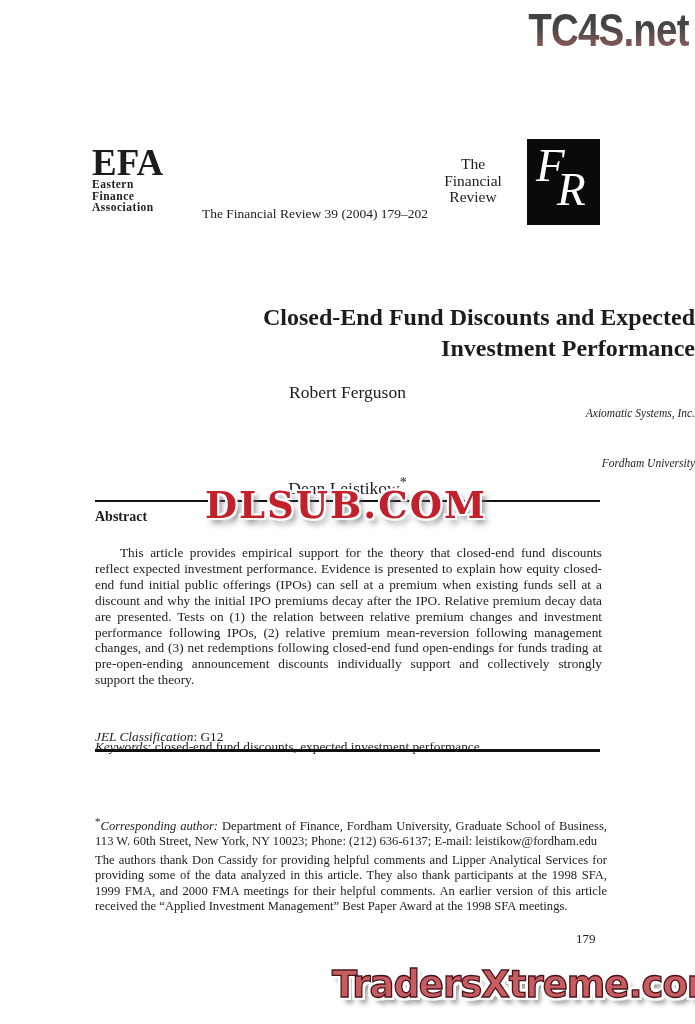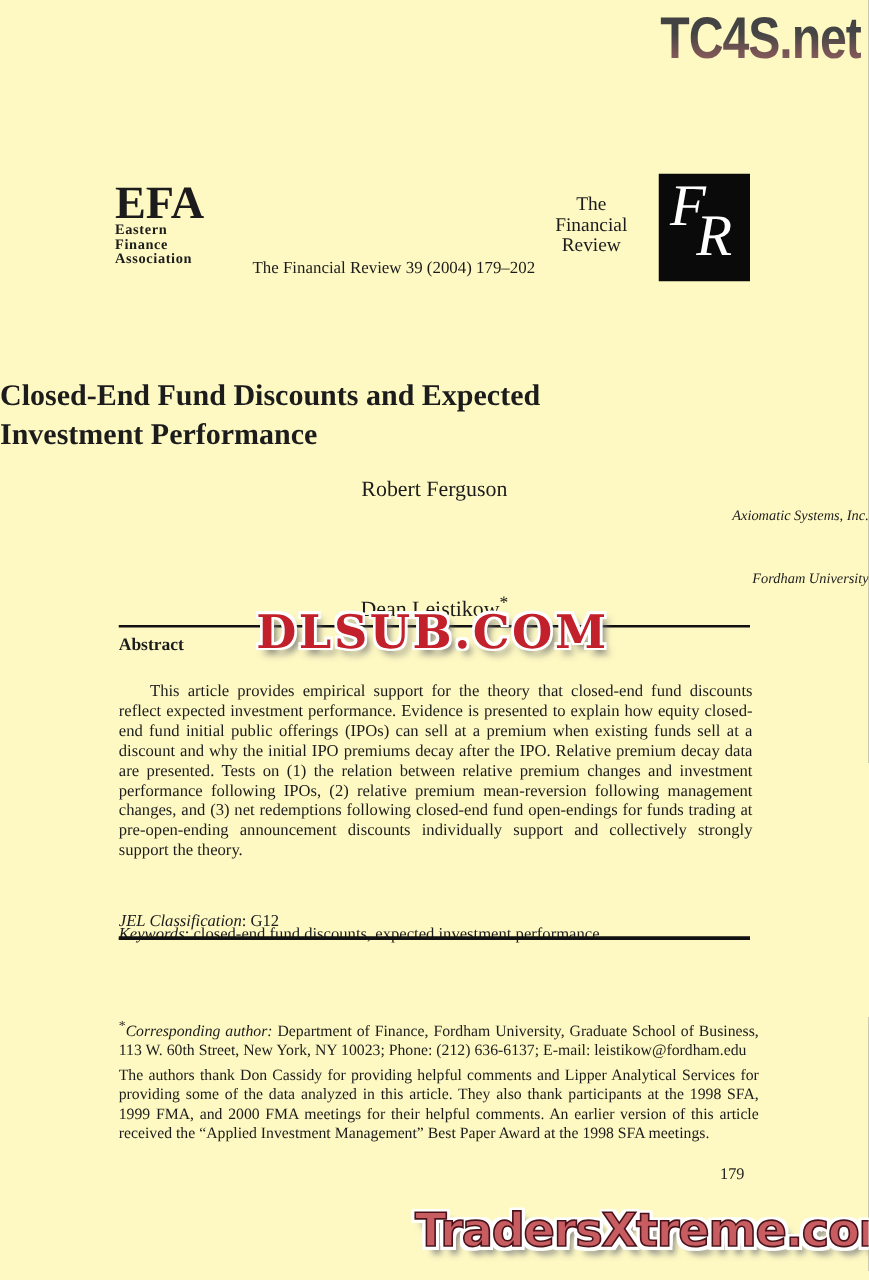--- a/index.html
+++ b/index.html
@@ -1,19 +1,19 @@
 <!DOCTYPE html>
 <html><head>
 <meta charset="utf-8">
 <style>
   html,body{margin:0;padding:0;background:#888;}
   #page{
     position:relative;
     width:695px;height:1024px;
-    background:#fef9c3;
+    background:#ffffff;
     overflow:hidden;
     font-family:"Liberation Serif", serif;
     color:#1c1c1c;
   }
   
   .wm-top{
     position:absolute; top:2px; right:6px;
     font-family:"Liberation Sans", sans-serif;
     font-weight:bold; font-size:47px; letter-spacing:-1px;
     transform:scaleX(0.82); transform-origin:100% 0;
@@ -47,21 +47,21 @@
   .efa-acronym{font-weight:bold; font-size:37px; line-height:33px; letter-spacing:0px;}
   .efa-line{font-weight:bold; font-size:11.5px; line-height:11.5px; letter-spacing:.5px;}
   .citation{position:absolute; left:202px; top:206px; font-size:13.5px;}
   .journal-name{position:absolute; left:428px; top:156px; width:90px; text-align:center;
     font-size:15.5px; line-height:16.5px;}
   .fr-box{position:absolute; left:527px; top:139px; width:73px; height:86px; background:#0a0a0a;}
   .fr-f,.fr-r{position:absolute; color:#fff; font-style:italic; font-size:47px; line-height:1;}
   .fr-f{left:9px; top:3px;}
   .fr-r{left:30px; top:27px;}
   
-  .title{position:absolute; left:0; right:0; top:302px; text-align:left;}
+  .title{position:absolute; left:0; right:0; top:302px; text-align:right;}
   .title-inner{display:inline-block; width:540px; font-weight:bold; font-size:24px; line-height:31px;}
   .author-name{position:absolute; left:0; right:0; text-align:center; font-size:17.5px;}
   .author-affil{position:absolute; left:0; right:0; text-align:right; font-style:italic; font-size:11.5px;}
   .an1{top:379px;} .aa1{top:407px;} .an2{top:427px;margin-top:48px;} .aa2{top:457px;}
   .author-name sup{font-size:14px;}
   
   .rule-top{position:absolute; left:95px; top:500px; width:505px; height:1.5px; background:#111;}
   .abstract-heading{position:absolute; left:95px; top:509px; font-weight:bold; font-size:14px;}
   .abstract-text{position:absolute; left:95px; top:545px; width:507px;
     font-size:13.3px; line-height:15.9px; text-align:justify; text-indent:25px;}

